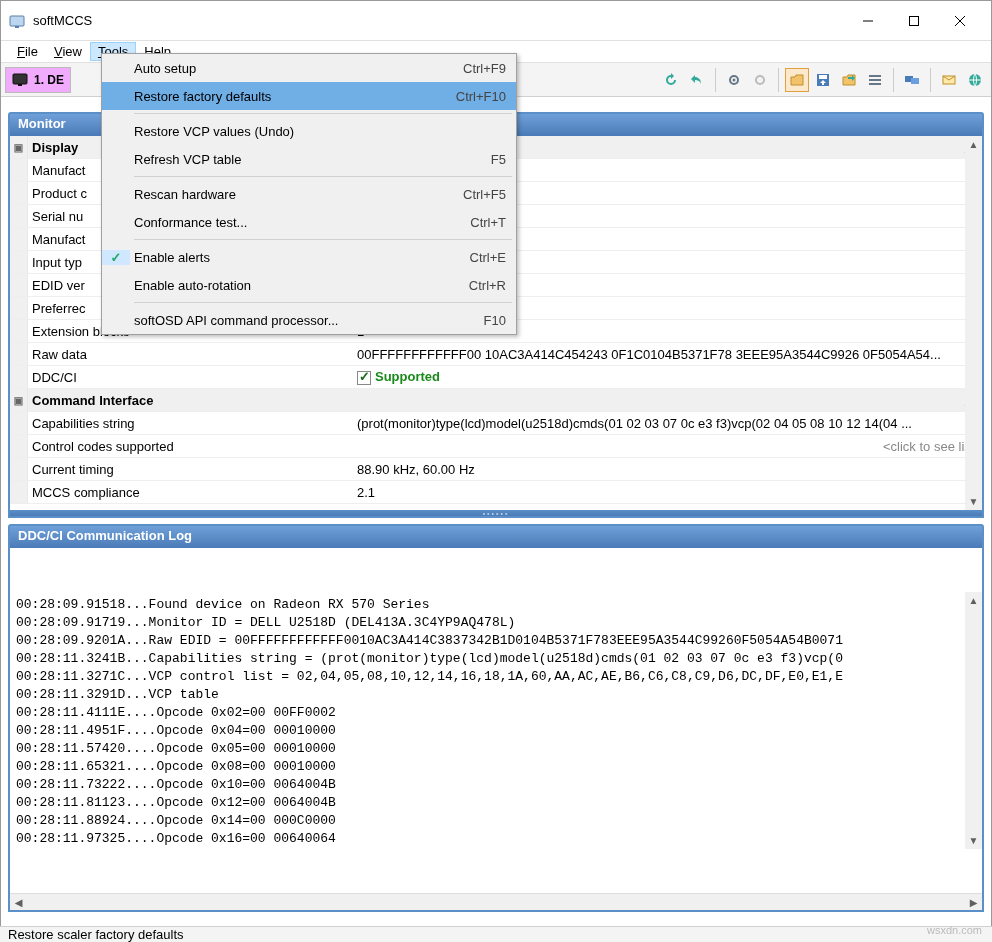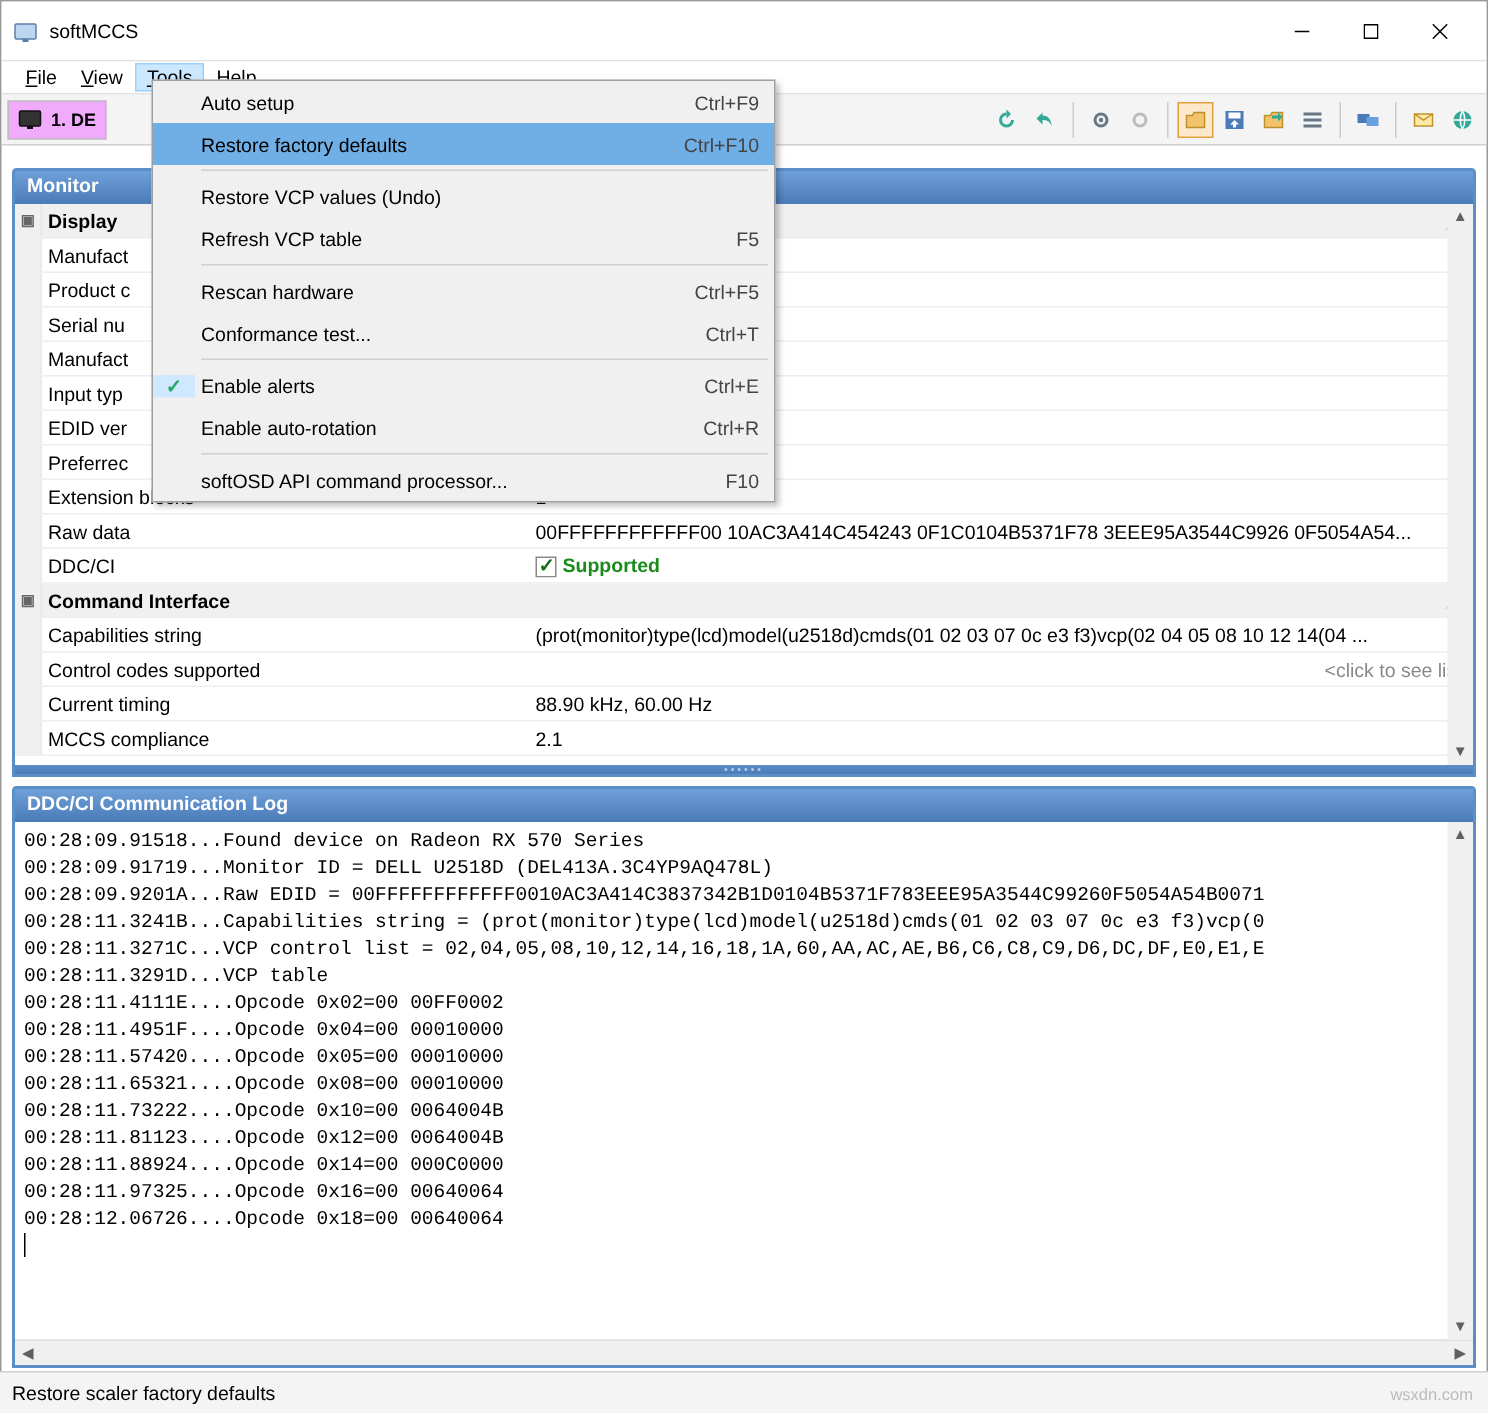--- a/index.html
+++ b/index.html
@@ -138,21 +138,21 @@
   }
   .panel {
     border: 2px solid #5b8fc7;
     border-radius: 3px 3px 0 0;
     background: #fff;
     display: flex;
     flex-direction: column;
     min-height: 0;
   }
   .panel-top { height: 406px; }
-  .panel-bottom { flex: 1; min-height: 0; }
+  .panel-bottom { flex: 1; min-height: 0; gap: 44px; }
   .panel-header {
     height: 22px;
     background: linear-gradient(#6fa0d8, #4a7bb8);
     color: #fff;
     font-weight: bold;
     font-size: 13px;
     padding: 2px 8px;
   }
   .prop-grid {
     overflow: hidden;
@@ -262,21 +262,21 @@
     display: flex; align-items: center; justify-content: center;
     color: #606060;
     font-size: 10px;
   }
   .vscroll .arrow.up { position: absolute; top: 0; }
   .vscroll .arrow.down { position: absolute; bottom: 0; }
   
   .statusbar {
     position: absolute;
     bottom: 0; left: 0; right: 0;
-    height: 28px;
+    height: 16px;
     border-top: 1px solid #d0d0d0;
     background: #f4f4f4;
     padding: 2px 8px;
     font-size: 13px;
     display: flex; align-items: center;
   }
   .watermark {
     position: absolute;
     right: 10px;
     bottom: 6px;

